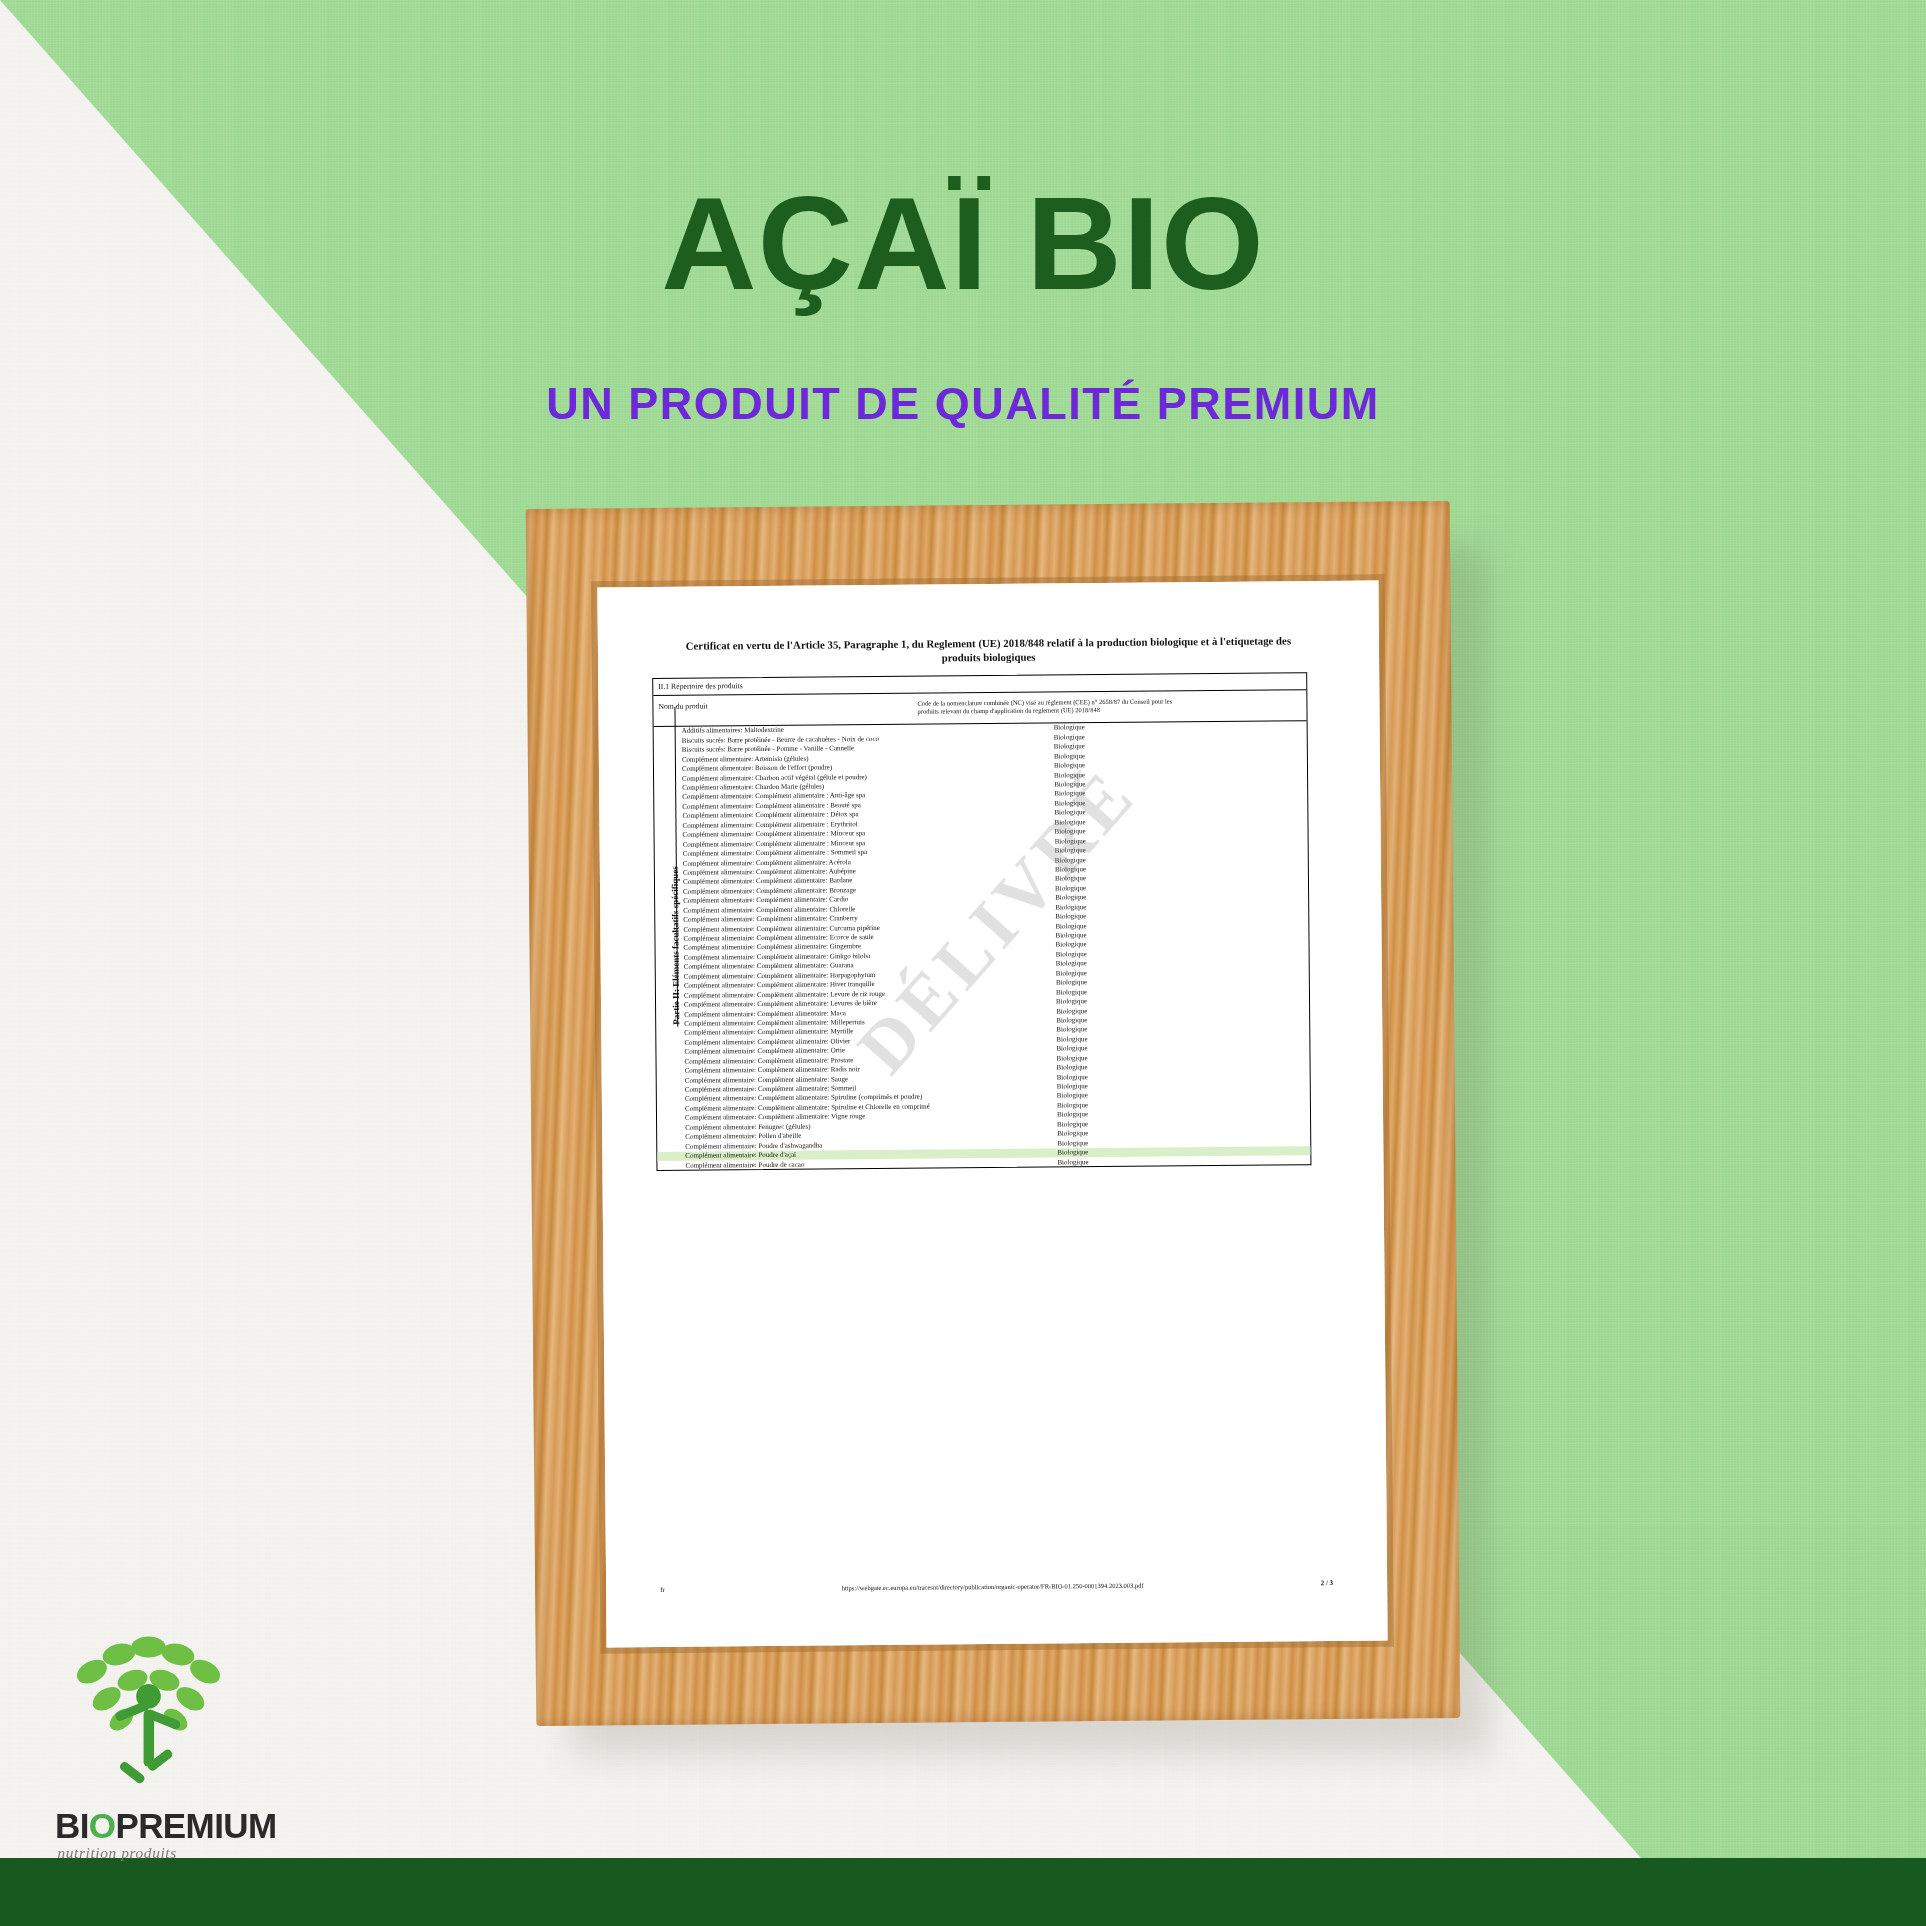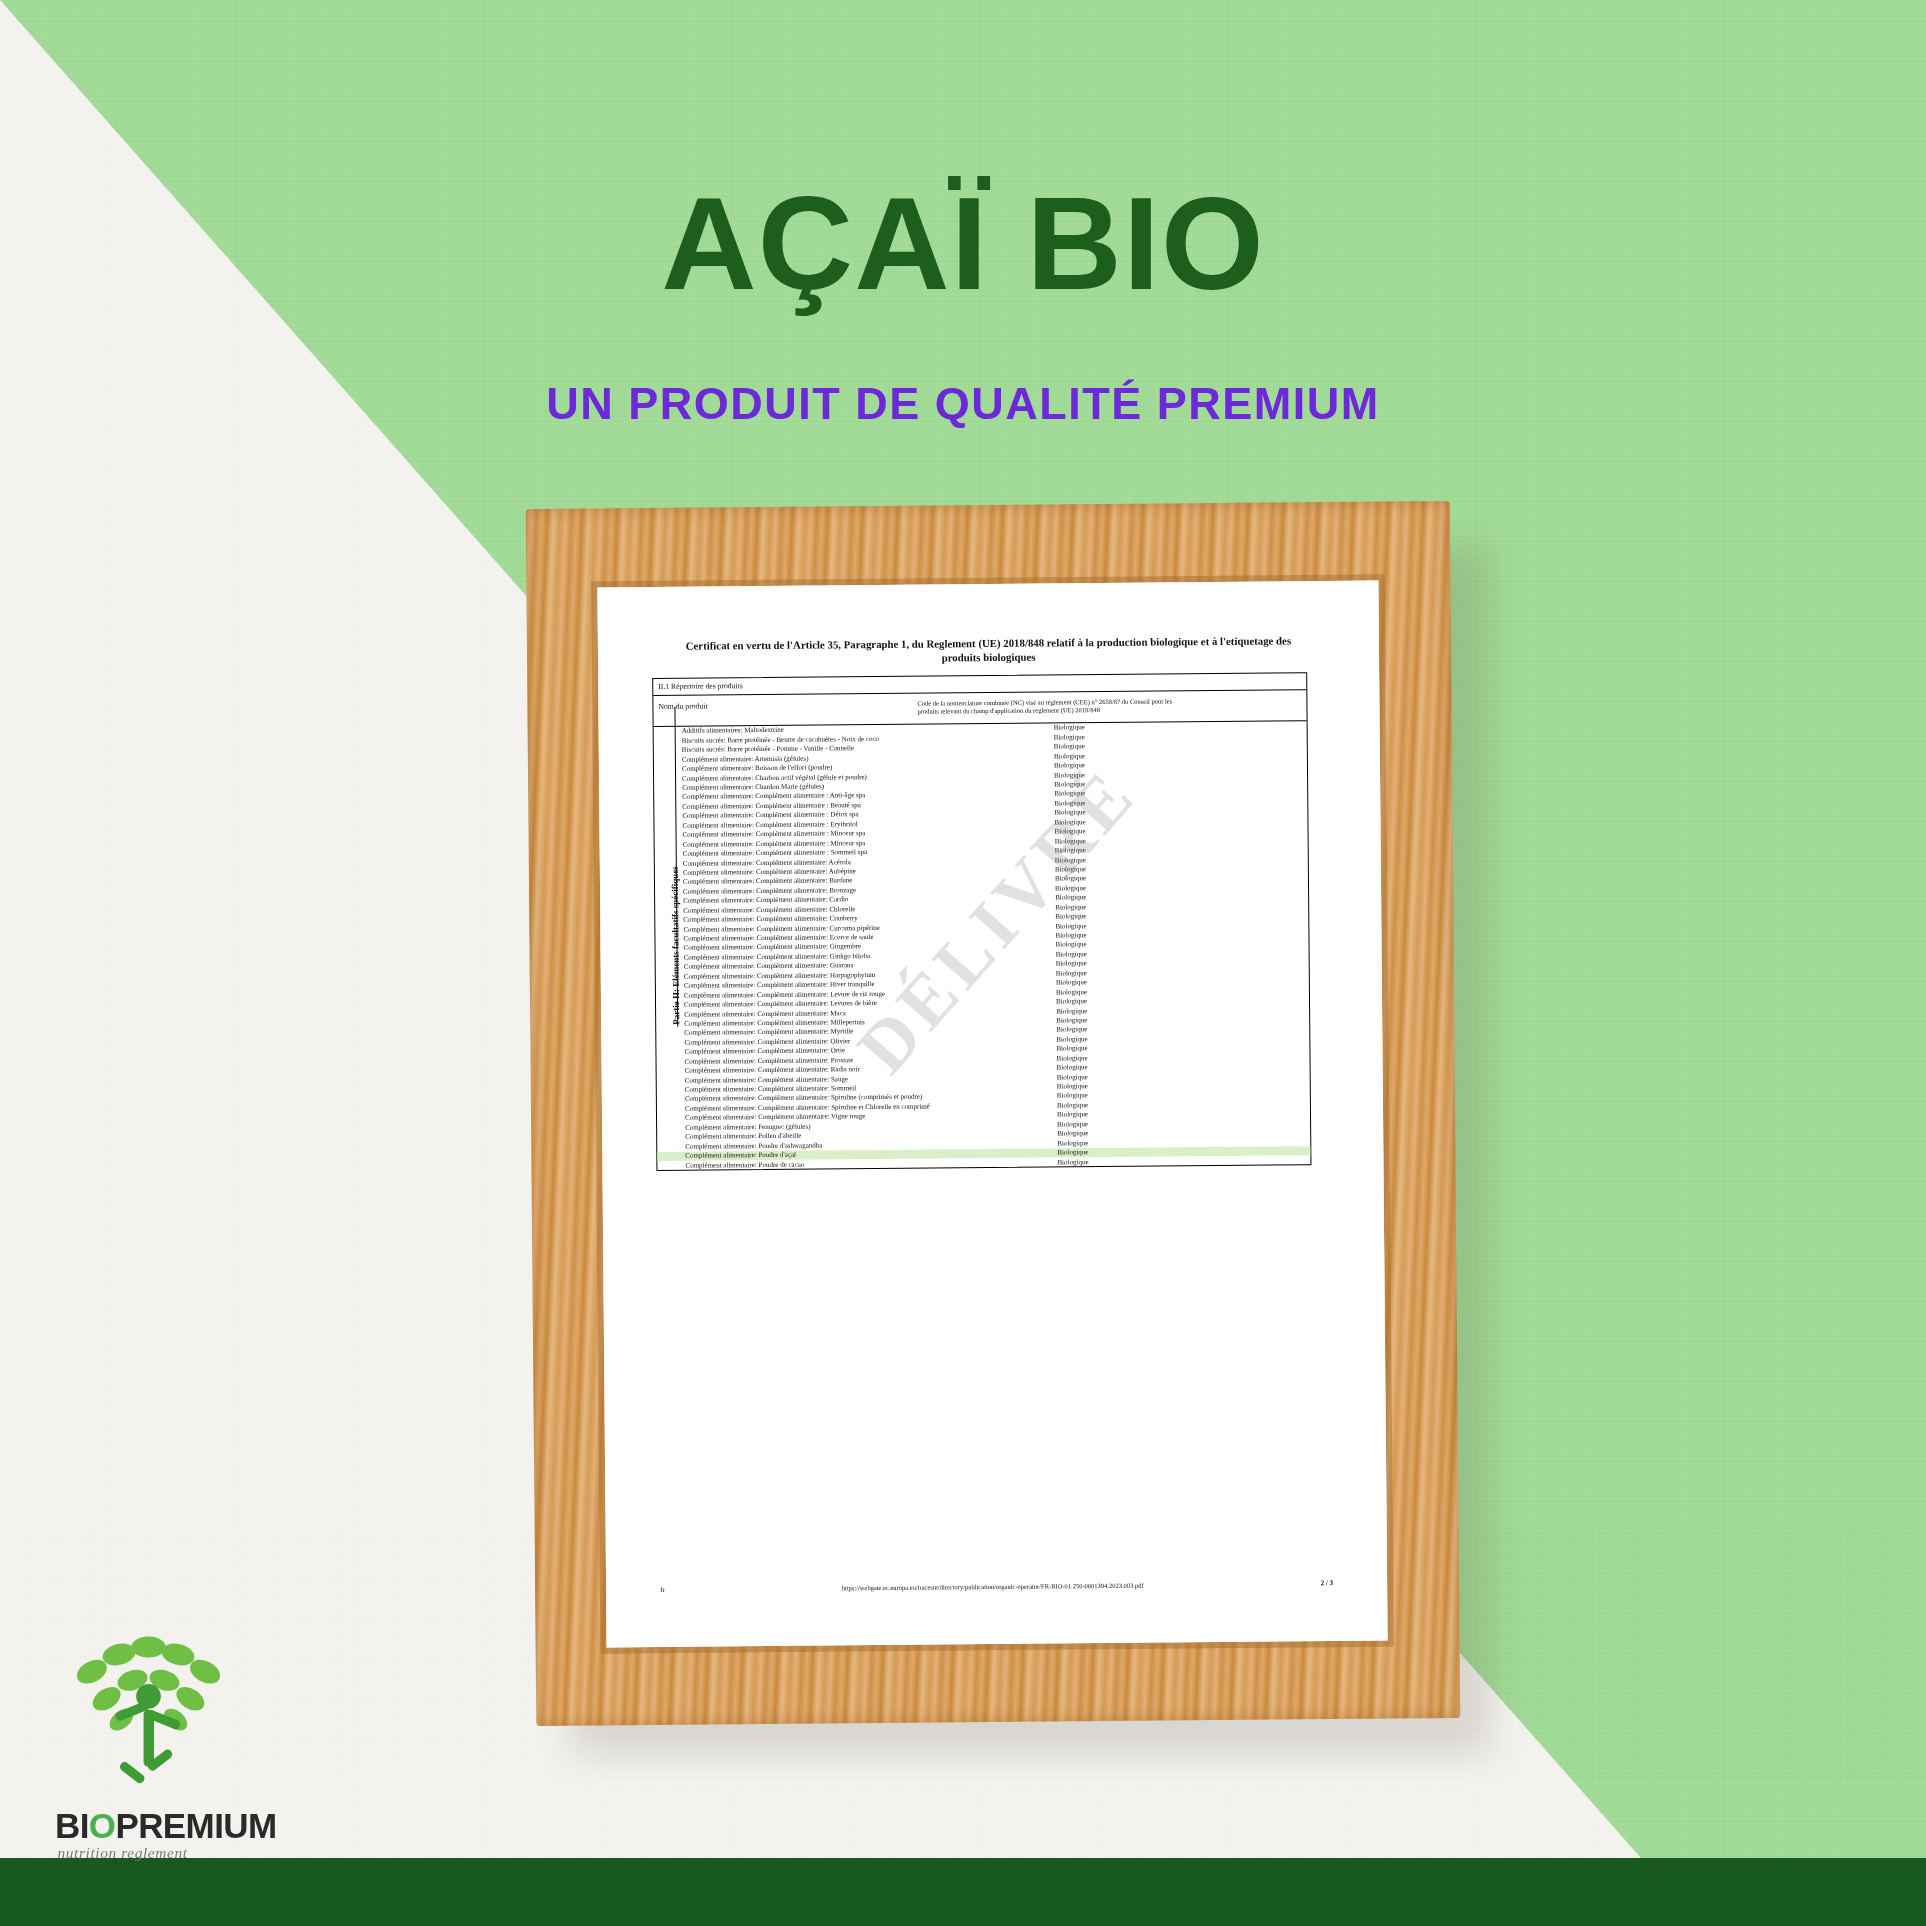--- a/index.html
+++ b/index.html
@@ -395,15 +395,15 @@
     <g fill="#3f9b33">
       <circle cx="152" cy="112" r="20"></circle>
       <rect x="144" y="134" width="17" height="92" rx="7"></rect>
       <rect x="96" y="140" width="58" height="15" rx="7" transform="rotate(-22 96 140)"></rect>
       <rect x="152" y="132" width="58" height="15" rx="7" transform="rotate(22 152 132)"></rect>
       <rect x="112" y="216" width="46" height="15" rx="7" transform="rotate(38 112 216)"></rect>
       <rect x="148" y="224" width="46" height="15" rx="7" transform="rotate(-38 148 224)"></rect>
     </g>
   </svg>
   <div class="logo-name"><span>BI</span><span class="b">O</span><span>PREMIUM</span></div>
-  <div class="logo-tag">nutrition reglement</div>
+  <div class="logo-tag">nutrition produits</div>
 </div>
 
 
 </body></html>

